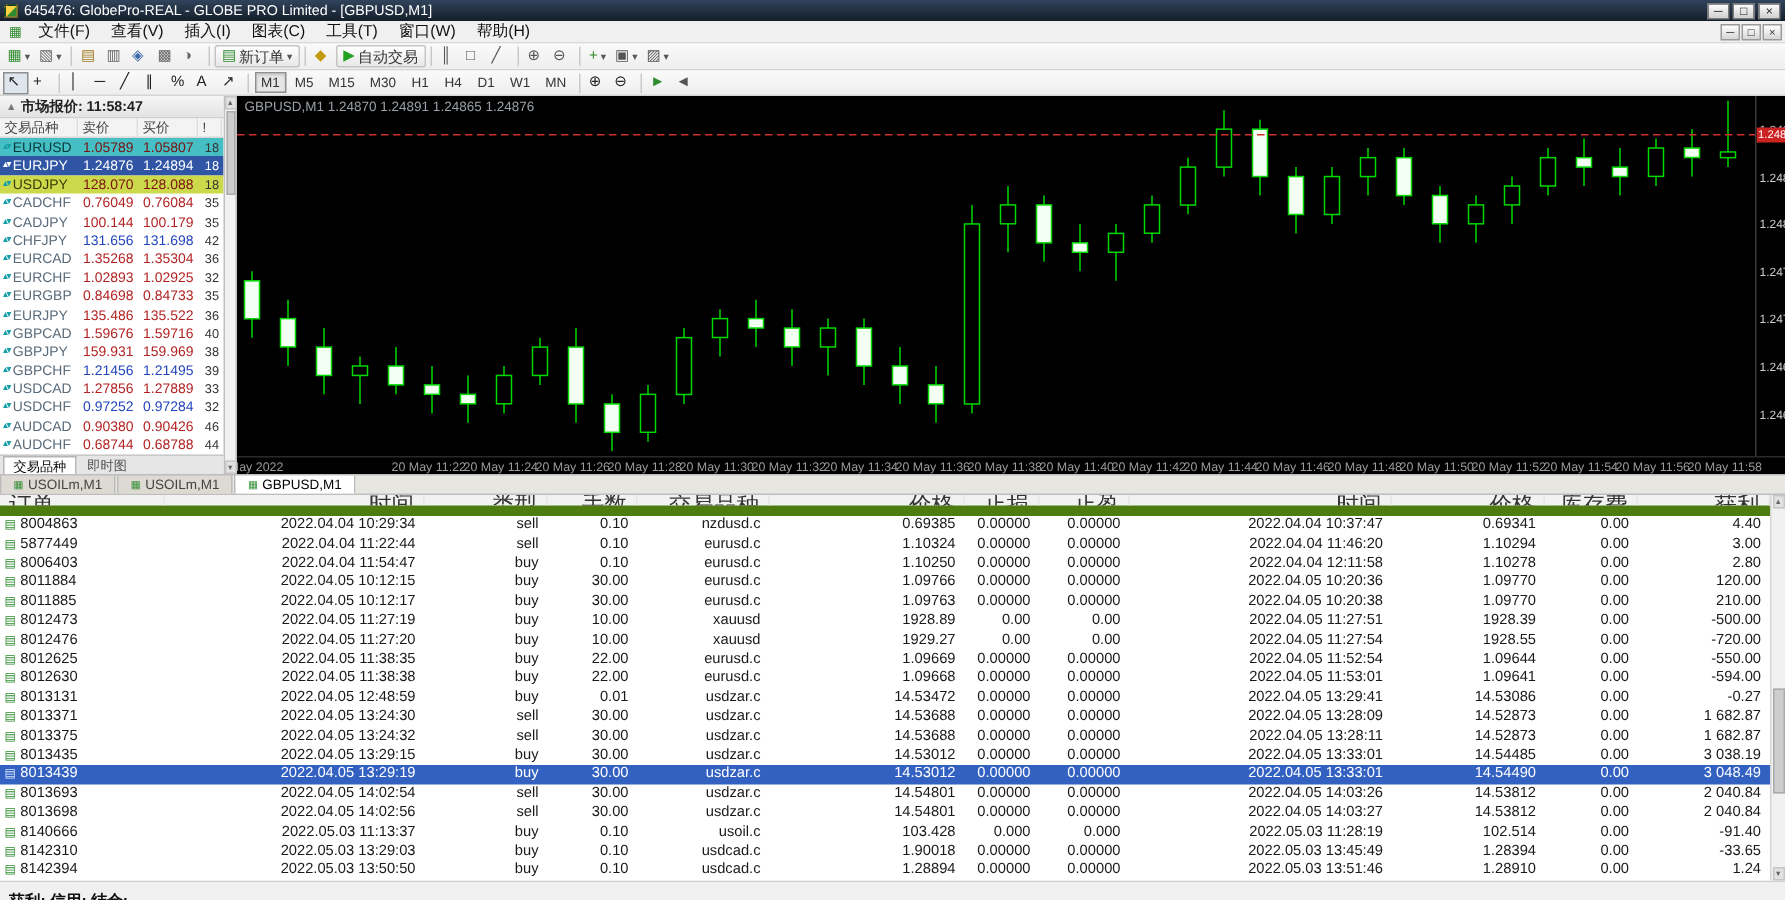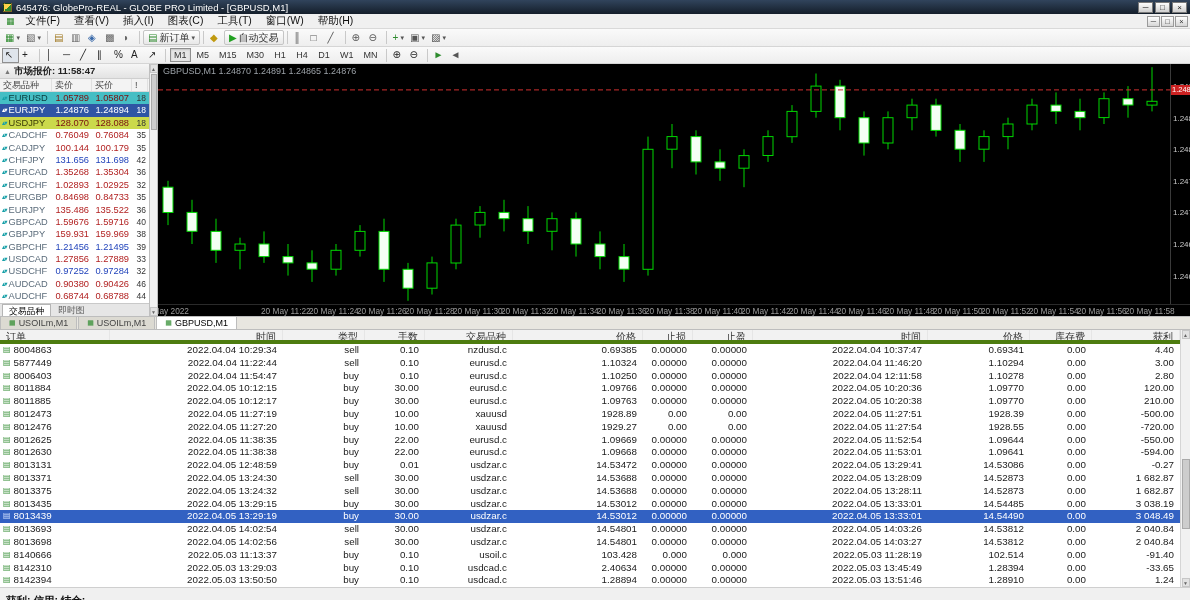--- a/index.html
+++ b/index.html
@@ -71,21 +71,21 @@
 .pa-tag{position:absolute;left:0;width:20px;height:10px;background:#cc2222;color:#fff;font-size:7.5px;line-height:10px;padding-left:1px;overflow:hidden;white-space:nowrap;z-index:2;}
 .time-axis{position:absolute;left:0;top:240px;width:100%;height:12px;background:#000;border-top:1px solid #2a2a2a;overflow:hidden;}
 .ta-label{position:absolute;top:1px;color:#9a9a9a;font-size:8.3px;white-space:nowrap;}
 
 .chart-tabs{height:14px;background:#e8e6e0;border-top:1px solid #bdbdbd;border-bottom:1px solid #bdbdbd;display:flex;align-items:flex-end;gap:1px;}
 .ctab{display:flex;align-items:center;gap:3px;height:13px;padding:0 8px;font-size:9px;color:#444;background:#dcdad2;border:1px solid #bdbdbd;border-bottom:none;white-space:nowrap;}
 .ctab.active{background:#fff;color:#000;}
 .ctab-icon{color:#2e8b2e;font-size:7px;}
 
 .terminal{height:257px;background:#fff;position:relative;display:flex;flex-direction:column;}
-.t-head{width:1180px;height:14px;display:grid;grid-template-columns:110px 173px 82px 60px 88px 130px 50px 60px 175px 102px 62px 88px;background:#f2f2f2;border-bottom:4px solid #4d7c0f;font-size:10px;color:#333;}
+.t-head{width:1180px;height:14px;display:grid;grid-template-columns:110px 173px 82px 60px 88px 130px 50px 60px 175px 102px 62px 88px;background:#f2f2f2;border-bottom:7px solid #4d7c0f;font-size:15px;color:#333;}
 .t-head .t-h{text-align:right;padding:0 6px;line-height:14px;border-right:1px solid #e6e6e6;overflow:hidden;}
 .t-head .t-h.c0{text-align:left;}
 .t-rows{flex:1;overflow:hidden;}
 .t-row{width:1180px;display:grid;grid-template-columns:110px 173px 82px 60px 88px 130px 50px 60px 175px 102px 62px 88px;height:12.8px;line-height:12.8px;font-size:9.8px;color:#1a1a1a;}
 .t-c{text-align:right;padding-right:6px;overflow:hidden;white-space:nowrap;}
 .t-c.c0{text-align:left;padding-left:3px;display:flex;align-items:center;gap:3px;}
 .t-ic{color:#2e8b2e;font-size:8px;}
 .t-row.selected{background:#3261c2;color:#fff;}
 .t-row.selected .t-ic{color:#d5e4ff;}
 .t-scrollbar{position:absolute;right:0;top:0;width:10px;height:257px;background:#f1f1f1;border-left:1px solid #d5d5d5;display:flex;flex-direction:column;align-items:center;}
@@ -875,21 +875,21 @@
       </div>
       <div class="t-row">
         <div class="t-c c0">
           <span class="t-ic">▤</span>
           <span>8142310</span>
         </div>
         <div class="t-c c1">2022.05.03 13:29:03</div>
         <div class="t-c c2">buy</div>
         <div class="t-c c3">0.10</div>
         <div class="t-c c4">usdcad.c</div>
-        <div class="t-c c5">2.40634</div>
+        <div class="t-c c5">1.90018</div>
         <div class="t-c c6">0.00000</div>
         <div class="t-c c7">0.00000</div>
         <div class="t-c c8">2022.05.03 13:45:49</div>
         <div class="t-c c9">1.28394</div>
         <div class="t-c c10">0.00</div>
         <div class="t-c c11">-33.65</div>
       </div>
       <div class="t-row">
         <div class="t-c c0">
           <span class="t-ic">▤</span>

